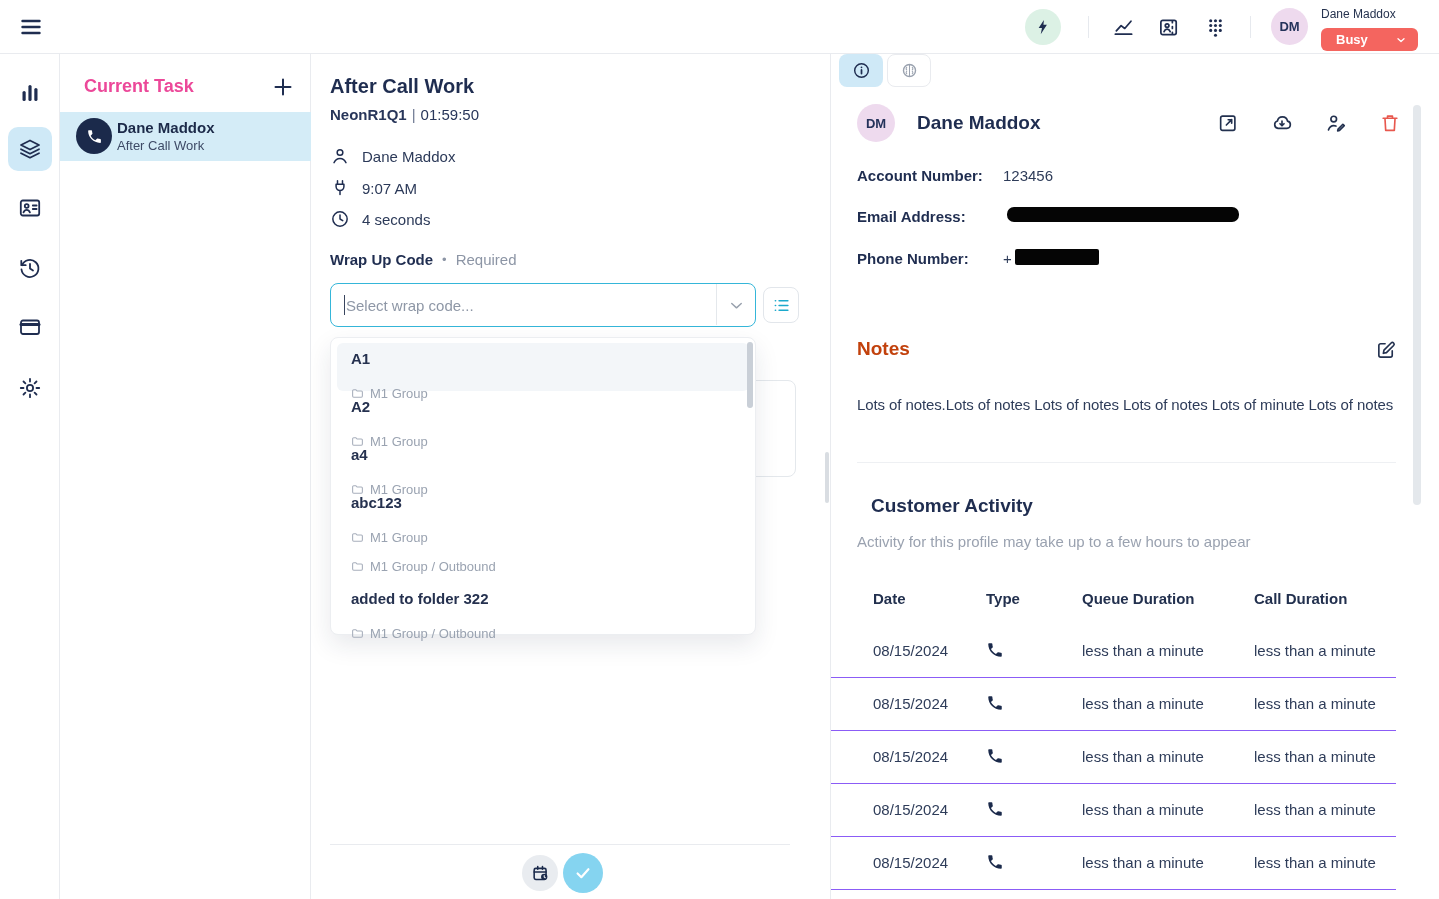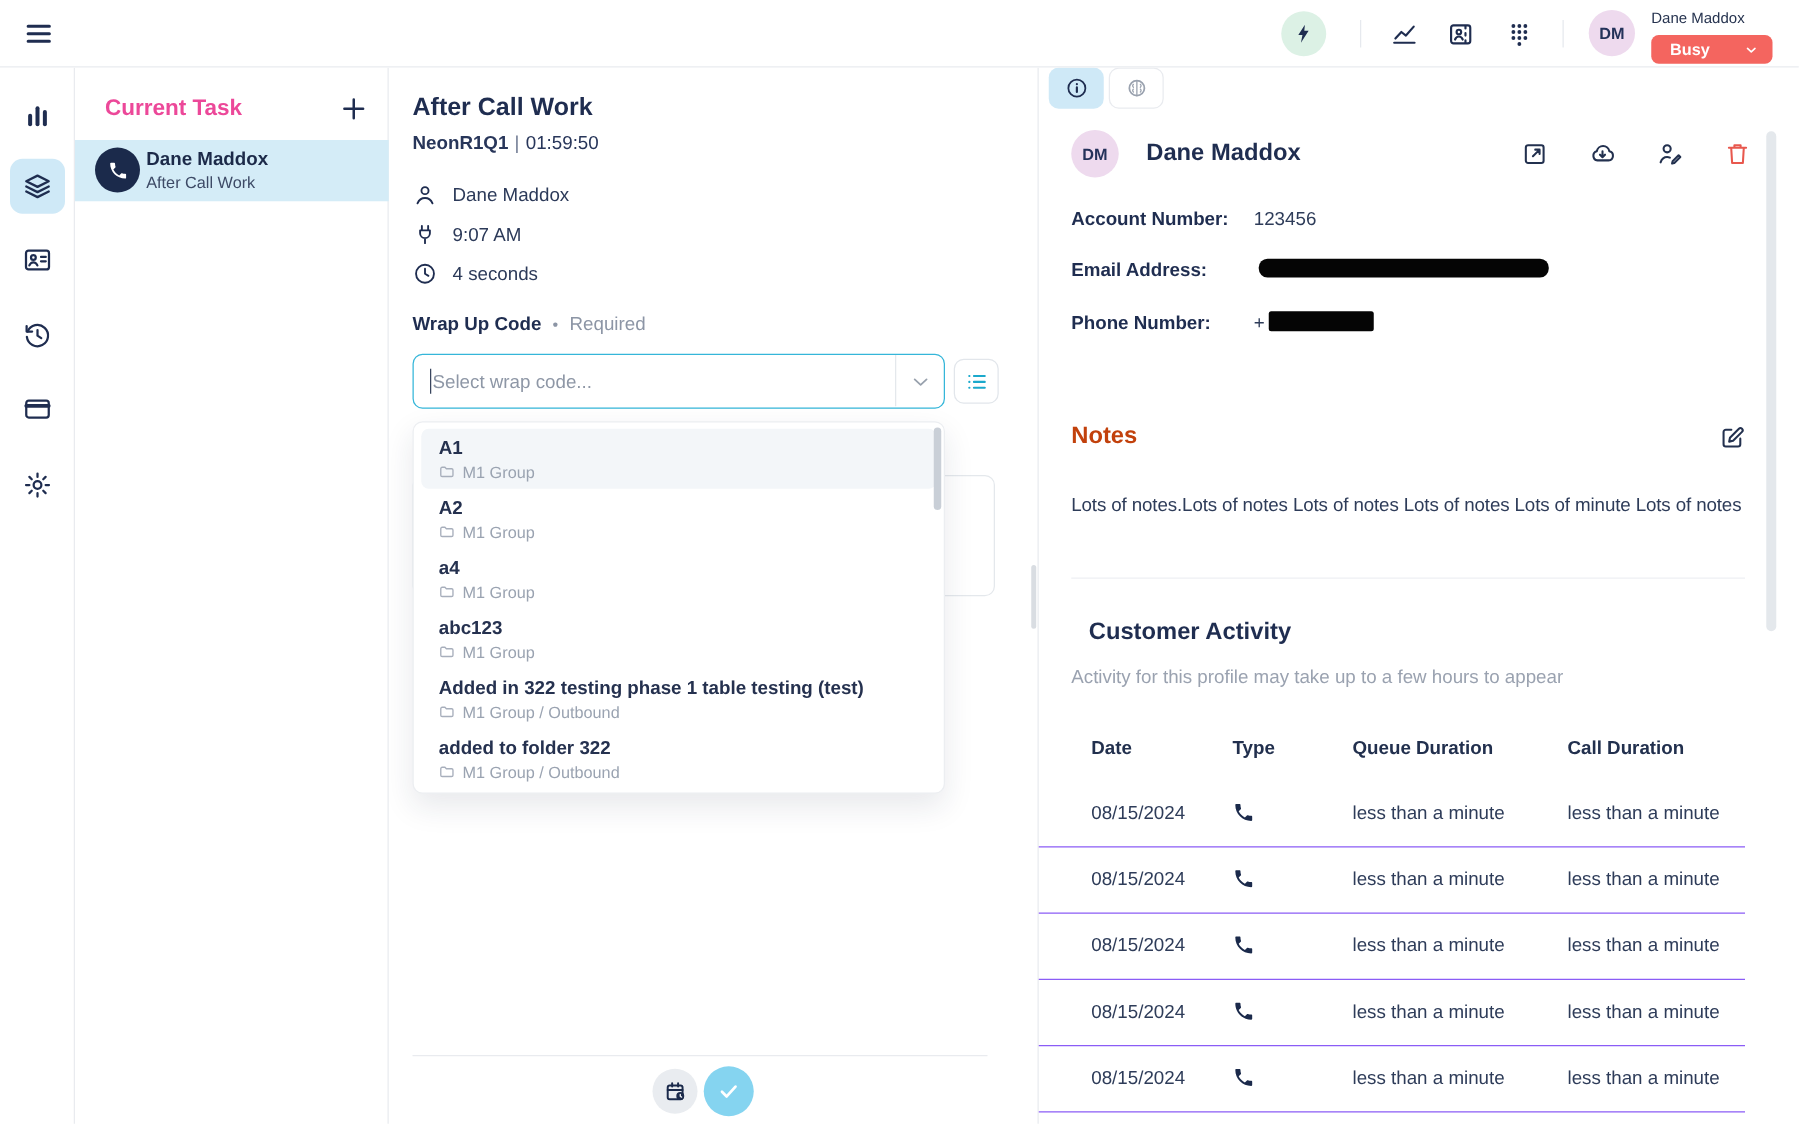--- a/index.html
+++ b/index.html
@@ -58,21 +58,21 @@
   .select-chevron { position:absolute; right:9px; top:12px; width:19px; height:19px; color:#98a1ad; }
   .list-btn { position:absolute; left:452px; top:233px; width:36px; height:36px; border:1px solid #e2e6eb; border-radius:8px; background:#fff; display:flex; align-items:center; justify-content:center; color:#1ba9cc; cursor:pointer; }
   .list-btn .ic { width:19px; height:19px; }
 
   .hidden-textarea { position:absolute; left:19px; top:326px; width:466px; height:97px; border:1px solid #e4e8ec; border-radius:8px; background:#fff; z-index:1; }
 
   .dropdown { position:absolute; left:19px; top:283px; width:426px; height:298px; background:#fff; border:1px solid #eceef1; border-radius:8px; box-shadow:0 10px 24px rgba(30,40,70,.10); z-index:10; padding-top:5px; }
   .dd-option { position:relative; height:48px; margin:0 6px; padding:6px 9px 0 14px; border-radius:6px; cursor:pointer; }
   .dd-option.hover { background:#f3f6f9; }
   .dd-label { font-size:15px; font-weight:bold; color:#25314f; line-height:19px; white-space:nowrap; }
-  .dd-group { display:flex; align-items:center; gap:6px; margin-top:2px; color:#a8afbc; }
+  .dd-group { display:flex; align-items:center; gap:6px; margin-top:18px; color:#a8afbc; }
   .dd-group .ic { width:13px; height:13px; stroke-width:2; }
   .dd-group span { font-size:13px; color:#9aa3b1; }
   .dd-scrollbar { position:absolute; right:2px; top:4px; width:6px; height:66px; border-radius:3px; background:#c9cfd7; z-index:11; cursor:pointer; }
 
   .c-footer-divider { position:absolute; left:19px; top:790px; width:460px; height:1px; background:#e9ebef; }
   .btn-circle { position:absolute; border-radius:50%; display:flex; align-items:center; justify-content:center; cursor:pointer; }
   .schedule-btn { left:211px; top:801px; width:36px; height:36px; background:#e9ecf0; color:#1b2a4b; }
   .confirm-btn { left:252px; top:799px; width:40px; height:40px; background:#85d4f0; color:#fff; }
   .center-scroll { position:absolute; left:514px; top:398px; width:4px; height:51px; border-radius:2px; background:#d9dde2; cursor:pointer; }
 
@@ -312,21 +312,20 @@
     <div class="dd-label">abc123</div>
     <div class="dd-group">
       <svg class="ic" viewBox="0 0 24 24">
                 <path d="M3 7.2a2 2 0 0 1 2-2h4.2l2 2.2H19a2 2 0 0 1 2 2v7.4a2 2 0 0 1-2 2H5a2 2 0 0 1-2-2z"></path>
               </svg>
       <span>M1 Group</span>
     </div>
   </div>
 
   <div class="dd-option">
-    <div class="dd-label">Added in 322 testing phase 1 table testing (test)</div>
     <div class="dd-group">
       <svg class="ic" viewBox="0 0 24 24">
                 <path d="M3 7.2a2 2 0 0 1 2-2h4.2l2 2.2H19a2 2 0 0 1 2 2v7.4a2 2 0 0 1-2 2H5a2 2 0 0 1-2-2z"></path>
               </svg>
       <span>M1 Group / Outbound</span>
     </div>
   </div>
 
   <div class="dd-option">
     <div class="dd-label">added to folder 322</div>

